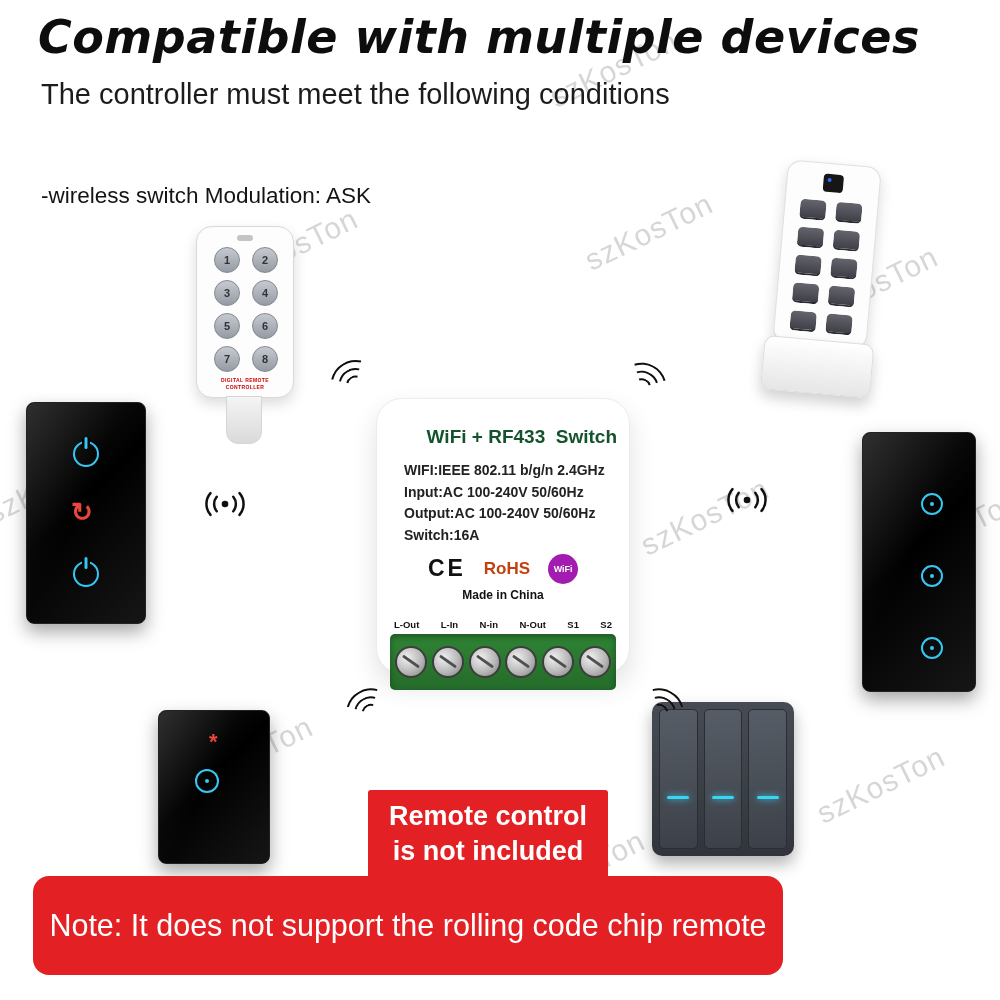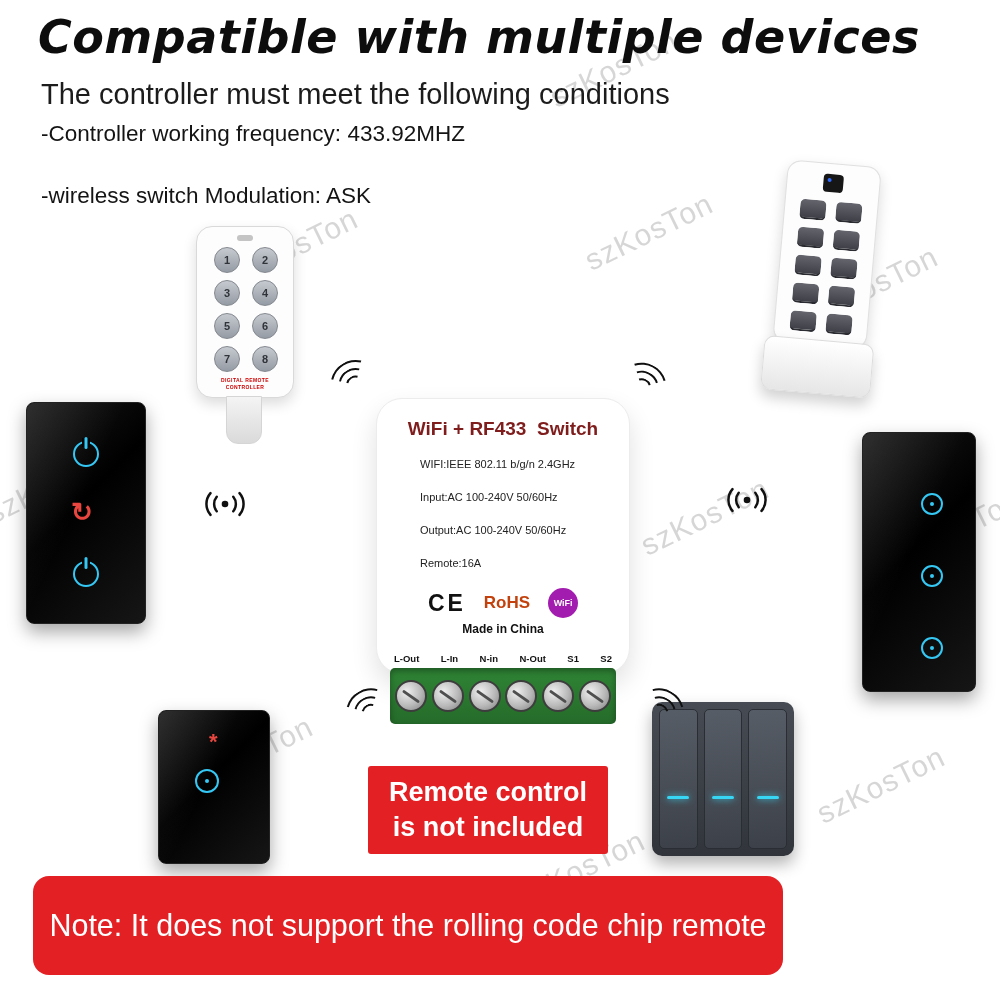--- a/index.html
+++ b/index.html
@@ -66,23 +66,23 @@
         box-sizing:border-box;display:flex;gap:6px;box-shadow:0 8px 16px rgba(0,0,0,.3);}
   .push-btn{flex:1;background:linear-gradient(175deg,#575d66,#3c4149);border:1px solid #2a2e34;
         border-radius:5px;position:relative;}
   .push-btn::after{content:"";position:absolute;left:20%;width:60%;height:3px;top:62%;
         background:#38d6f5;border-radius:2px;box-shadow:0 0 7px #38d6f5;}
 
   
   .module{position:absolute;left:376px;top:398px;width:254px;height:276px;background:#fff;
           border:1px solid #ececec;border-radius:26px;box-shadow:0 12px 26px rgba(0,0,0,.12);
           box-sizing:border-box;padding-top:15px;}
-  .m-title{margin:4px;text-align:center;font-size:19px;font-weight:bold;color:#7f1d1d;white-space:pre;}
+  .m-title{margin:12px;text-align:right;font-size:19px;font-weight:bold;color:#14532d;white-space:pre;}
   .m-specs{margin:7px 0 0 27px;}
-  .m-spec{margin:16px;font-size:11px;font-weight:normal;color:#222;line-height:1.55;}
+  .m-spec{margin:0;font-size:14px;font-weight:bold;color:#222;line-height:1.55;}
   .m-certs{display:flex;align-items:center;justify-content:center;gap:18px;margin-top:7px;}
   .m-ce{font-size:23px;font-weight:bold;letter-spacing:3px;color:#111;}
   .m-rohs{font-size:17px;font-weight:bold;color:#c2410c;}
   .m-wifi{width:30px;height:30px;border-radius:50%;background:#a21caf;color:#fff;font-size:9px;
           font-weight:bold;display:flex;align-items:center;justify-content:center;}
   .m-made{margin:4px 0 17px;text-align:center;font-size:12px;font-weight:bold;color:#111;}
   .m-term-labels{display:flex;justify-content:space-between;padding:0 17px;margin-top:7px;
           font-size:9.5px;font-weight:bold;color:#111;}
   .m-block{margin:4px auto 0;width:226px;height:56px;border-radius:5px;
           background:linear-gradient(#2f8435,#256b2a);box-shadow:inset 0 3px 6px rgba(0,0,0,.35);
@@ -101,21 +101,21 @@
   .wave .w3{width:46px;height:46px;}
   .wave-tl{left:320px;top:348px;transform:rotate(-32deg);}
   .wave-tr{left:626px;top:350px;transform:rotate(28deg);}
   .wave-bl{left:336px;top:676px;transform:rotate(-30deg);}
   .wave-br{left:644px;top:676px;transform:rotate(30deg);}
   .radio{position:absolute;width:58px;height:28px;}
   .radio-left{left:196px;top:490px;}
   .radio-right{left:718px;top:486px;}
 
   
-  .notice{position:absolute;left:368px;top:766px;width:240px;height:88px;border-radius:3px;
+  .notice{position:absolute;left:368px;top:790px;width:240px;height:88px;border-radius:3px;
           background:var(--accent-red,#e32024);color:#fff;display:flex;flex-direction:column;
           align-items:center;justify-content:center;font-size:27px;font-weight:bold;line-height:1.3;}
   .footer-note{position:absolute;left:33px;top:876px;width:750px;height:99px;border-radius:16px;
           background:var(--accent-red,#e32024);color:#fff;display:flex;flex-direction:column;
           align-items:center;justify-content:center;font-size:30.5px;line-height:1.42;text-align:center;}
 </style>
 </head>
 <body>
 
 <div class="canvas">
@@ -126,21 +126,20 @@
   <span class="wm" style="left:805px;top:268px">szKosTon</span>
   <span class="wm" style="left:-18px;top:468px">szKosTon</span>
   <span class="wm" style="left:636px;top:500px">szKosTon</span>
   <span class="wm" style="left:888px;top:512px">szKosTon</span>
   <span class="wm" style="left:180px;top:738px">szKosTon</span>
   <span class="wm" style="left:812px;top:768px">szKosTon</span>
   <span class="wm" style="left:512px;top:852px">szKosTon</span>
 
   <h1 class="title">Compatible with multiple devices</h1>
   <p class="subtitle">The controller must meet the following conditions</p>
-  <p class="cond c0">-Controller working frequency: 433.92MHZ</p>
   <p class="cond c2">-wireless switch Modulation: ASK</p>
 
   <div class="remote1">
     <div class="r1-body">
       <span class="r1-speaker"></span>
       <div class="r1-grid">
         <span class="r1-btn">1</span>
         <span class="r1-btn">2</span>
         <span class="r1-btn">3</span>
         <span class="r1-btn">4</span>
@@ -206,21 +205,21 @@
     <div class="push-btn"></div>
     <div class="push-btn"></div>
   </div>
 
   <div class="module">
     <h2 class="m-title">WiFi + RF433  Switch</h2>
     <div class="m-specs">
       <p class="m-spec">WIFI:IEEE 802.11 b/g/n 2.4GHz</p>
       <p class="m-spec">Input:AC 100-240V 50/60Hz</p>
       <p class="m-spec">Output:AC 100-240V 50/60Hz</p>
-      <p class="m-spec">Remote:16A</p>
+      <p class="m-spec">Switch:16A</p>
     </div>
     <div class="m-certs">
       <span class="m-ce">CE</span>
       <span class="m-rohs">RoHS</span>
       <span class="m-wifi">WiFi</span>
     </div>
     <p class="m-made">Made in China</p>
     <div class="m-term-labels">
       <span>L-Out</span>
       <span>L-In</span>

